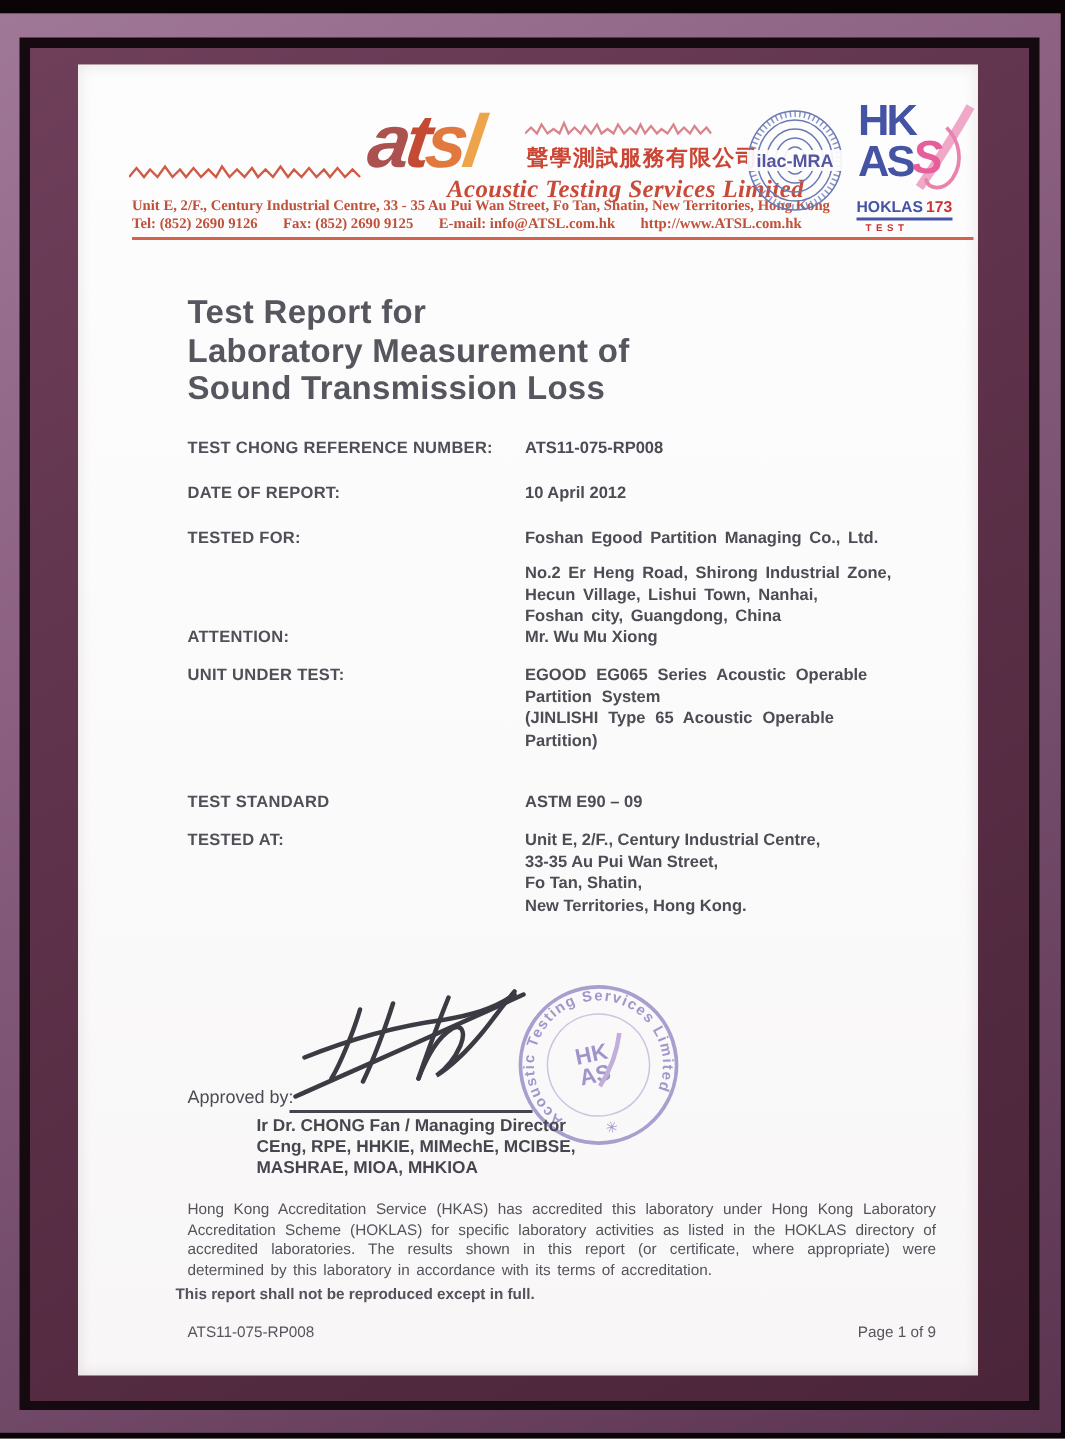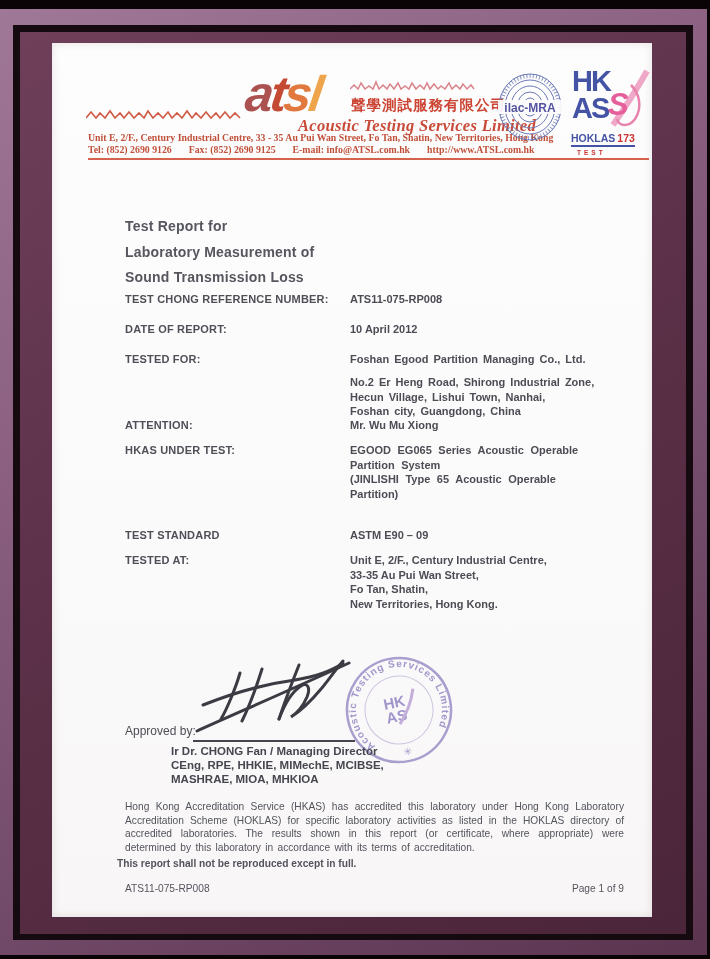--- a/index.html
+++ b/index.html
@@ -50,21 +50,21 @@
     font-size:31px; color:#e55f9b; }
   .hkas .swoosh { position:absolute; left:0; top:0; }
   .hoklas { position:absolute; left:0; top:67px; font-weight:bold; font-size:10.5px;
     color:#4553a4; border-bottom:2px solid #4553a4; padding-bottom:1px; white-space:nowrap; }
   .hoklas .num { color:#cc3333; margin-left:2px;margin-top:16px; }
   .hkas .test { position:absolute; left:6px; top:84px; font-size:6.5px; letter-spacing:3px;
     color:#cc3333; font-weight:bold; }
 
   
   .title { position:absolute; left:73px; top:152px; color:#56565f; font-weight:bold;
-    font-size:14px; line-height:25.5px; letter-spacing:.2px;margin-top:19px; }
+    font-size:22px; line-height:25.5px; letter-spacing:.2px; }
   .title span { display:block; }
 
   
   .field { position:absolute; left:73px; width:500px; display:flex; }
   .flabel { width:225px; flex:none; font-weight:bold; font-size:11px; line-height:14.5px;
     color:#4f4f58; letter-spacing:.2px; }
   .fvalue { width:275px; flex:none; font-weight:bold; font-size:11px; line-height:14.5px;
     color:#4c4c55; white-space:pre-line; }
   .fvalue.sp1 { word-spacing:2px; }
   .fvalue.sp2 { word-spacing:3.5px; }
@@ -167,21 +167,21 @@
       <div class="flabel"></div>
       <div class="fvalue sp1">No.2 Er Heng Road, Shirong Industrial Zone,
 Hecun Village, Lishui Town, Nanhai,
 Foshan city, Guangdong, China</div>
     </div>
     <div class="field" style="top:375px">
       <div class="flabel">ATTENTION:</div>
       <div class="fvalue">Mr. Wu Mu Xiong</div>
     </div>
     <div class="field" style="top:400px">
-      <div class="flabel">HKAS UNDER TEST:</div>
+      <div class="flabel">UNIT UNDER TEST:</div>
       <div class="fvalue sp2">EGOOD EG065 Series Acoustic Operable
 Partition System
 (JINLISHI Type 65 Acoustic Operable
 Partition)</div>
     </div>
     <div class="field" style="top:485px">
       <div class="flabel">TEST STANDARD</div>
       <div class="fvalue">ASTM E90 – 09</div>
     </div>
     <div class="field" style="top:510px">

